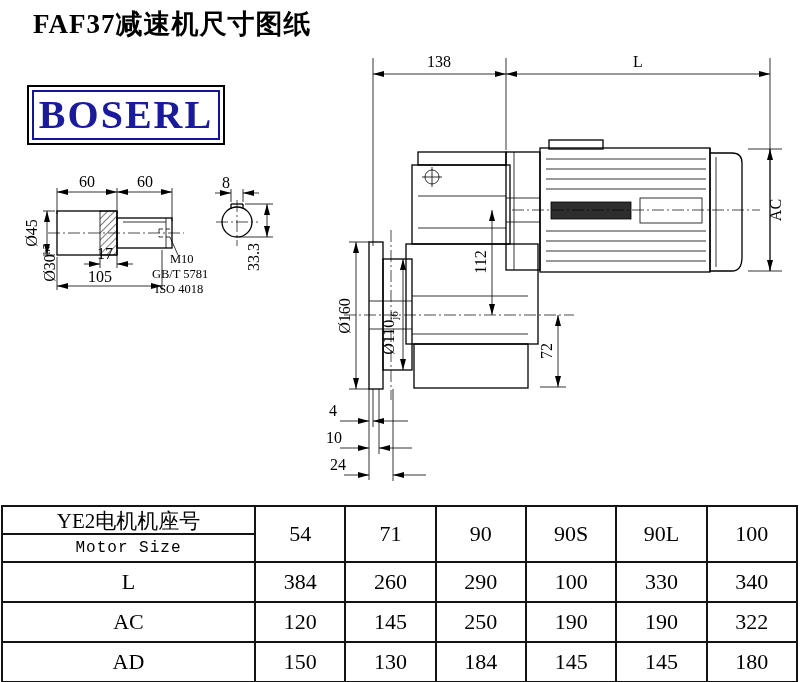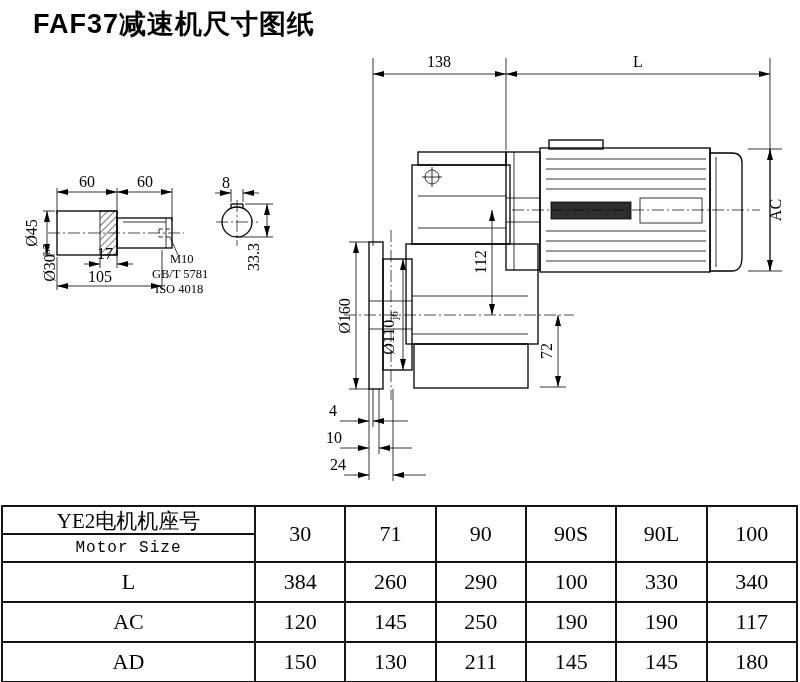--- a/index.html
+++ b/index.html
@@ -1,20 +1,20 @@
 <!DOCTYPE html>
 <html><head>
 <meta charset="utf-8">
 <style>
   html,body{margin:0;padding:0;background:#fff;}
   .page{position:relative;width:800px;height:682px;background:#fff;overflow:hidden;
         font-family:"Liberation Sans",sans-serif;color:#000;box-sizing:border-box;}
   .page *{box-sizing:border-box;}
 
-  .title{position:absolute;left:33px;top:6px;font-family:Liberation Sans, sans-serif;
+  .title{position:absolute;left:33px;top:6px;font-family:Liberation Serif, serif;
          font-weight:bold;font-size:27px;letter-spacing:1px;white-space:nowrap;}
 
   .logo{position:absolute;left:27px;top:85px;width:198px;height:60px;
         border:2px solid #000;padding:3px;background:#fff;}
   .logo-inner{width:100%;height:100%;border:2px solid #15158f;
         display:flex;align-items:center;justify-content:center;}
   .logo-text{font-family:"Liberation Serif",serif;font-weight:bold;font-size:40px;
         color:#1a1a9c;letter-spacing:2px;line-height:1;}
 
   .drawing{position:absolute;left:0;top:0;}
@@ -38,20 +38,25 @@
   .h2{width:100%;height:26px;line-height:26px;font-family:"Liberation Mono",monospace;
       font-size:16px;letter-spacing:1px;}
 </style>
 </head>
 <body>
 
 <div class="page">
 
   <div class="title">FAF37减速机尺寸图纸</div>
 
+  <div class="logo">
+    <div class="logo-inner">
+      <span class="logo-text">BOSERL</span>
+    </div>
+  </div>
 
   <svg class="drawing" width="800" height="505" viewBox="0 0 800 505">
     <defs>
       <marker id="aE" markerUnits="userSpaceOnUse" markerWidth="12" markerHeight="8" refX="11" refY="3.5" orient="auto">
           <path d="M0,0.5 L11,3.5 L0,6.5 Z" fill="#000"></path>
         </marker>
       <marker id="aS" markerUnits="userSpaceOnUse" markerWidth="12" markerHeight="8" refX="1" refY="3.5" orient="auto">
           <path d="M12,0.5 L1,3.5 L12,6.5 Z" fill="#000"></path>
         </marker>
       <pattern id="hatch" width="5" height="5" patternUnits="userSpaceOnUse" patternTransform="rotate(45)">
@@ -220,21 +225,21 @@
         <col>
         <col>
         <col>
     </colgroup>
     <tbody>
         <tr class="r-head">
       <td>
         <div class="h1">YE2电机机座号</div>
         <div class="h2">Motor Size</div>
       </td>
-      <td>30</td>
+      <td>54</td>
       <td>71</td>
       <td>90</td>
       <td>90S</td>
       <td>90L</td>
       <td>100</td>
     </tr>
     <tr class="r-data">
       <td>L</td>
       <td>384</td>
       <td>260</td>
@@ -243,27 +248,27 @@
       <td>330</td>
       <td>340</td>
     </tr>
     <tr class="r-data">
       <td>AC</td>
       <td>120</td>
       <td>145</td>
       <td>250</td>
       <td>190</td>
       <td>190</td>
-      <td>117</td>
+      <td>322</td>
     </tr>
     <tr class="r-data">
       <td>AD</td>
       <td>150</td>
       <td>130</td>
-      <td>211</td>
+      <td>184</td>
       <td>145</td>
       <td>145</td>
       <td>180</td>
     </tr>
   </tbody>
     </table>
 
 </div>
 
 </body></html>

